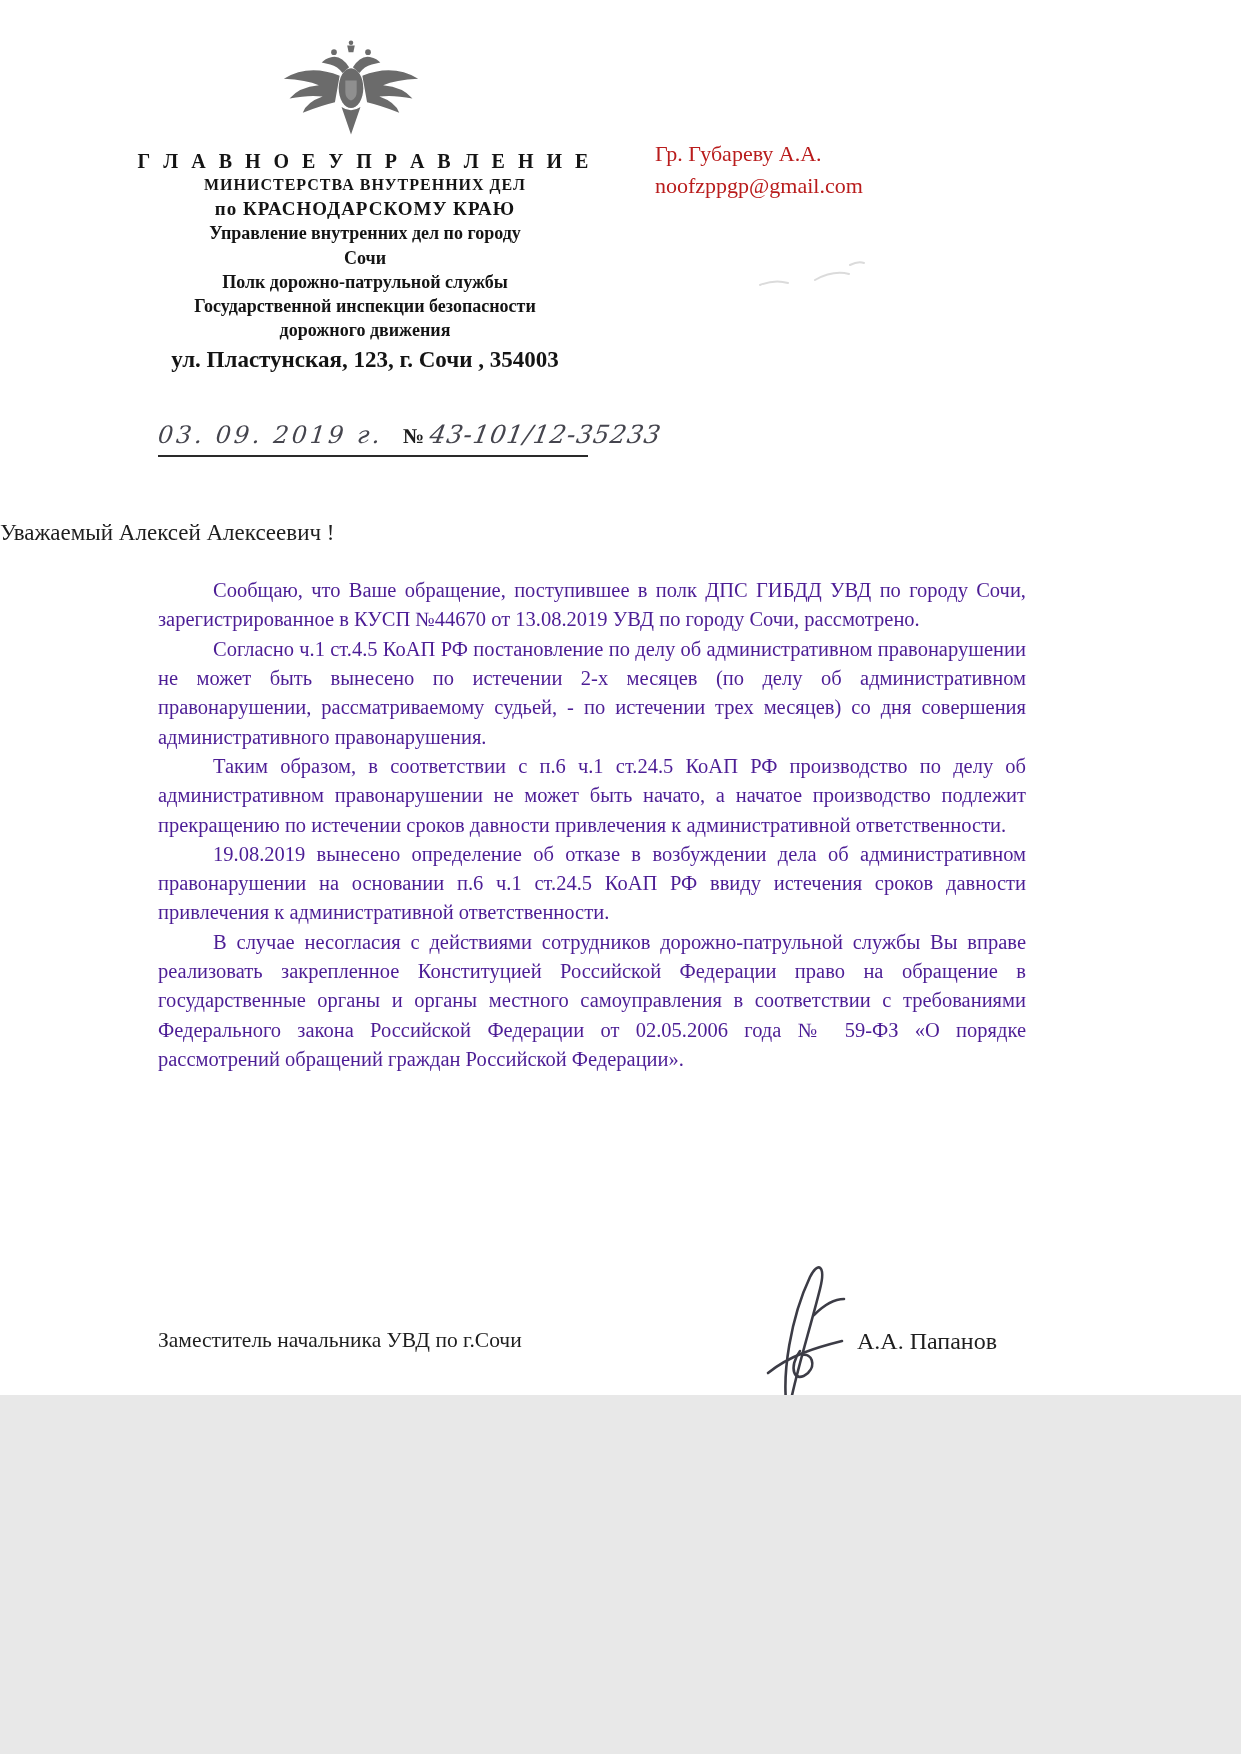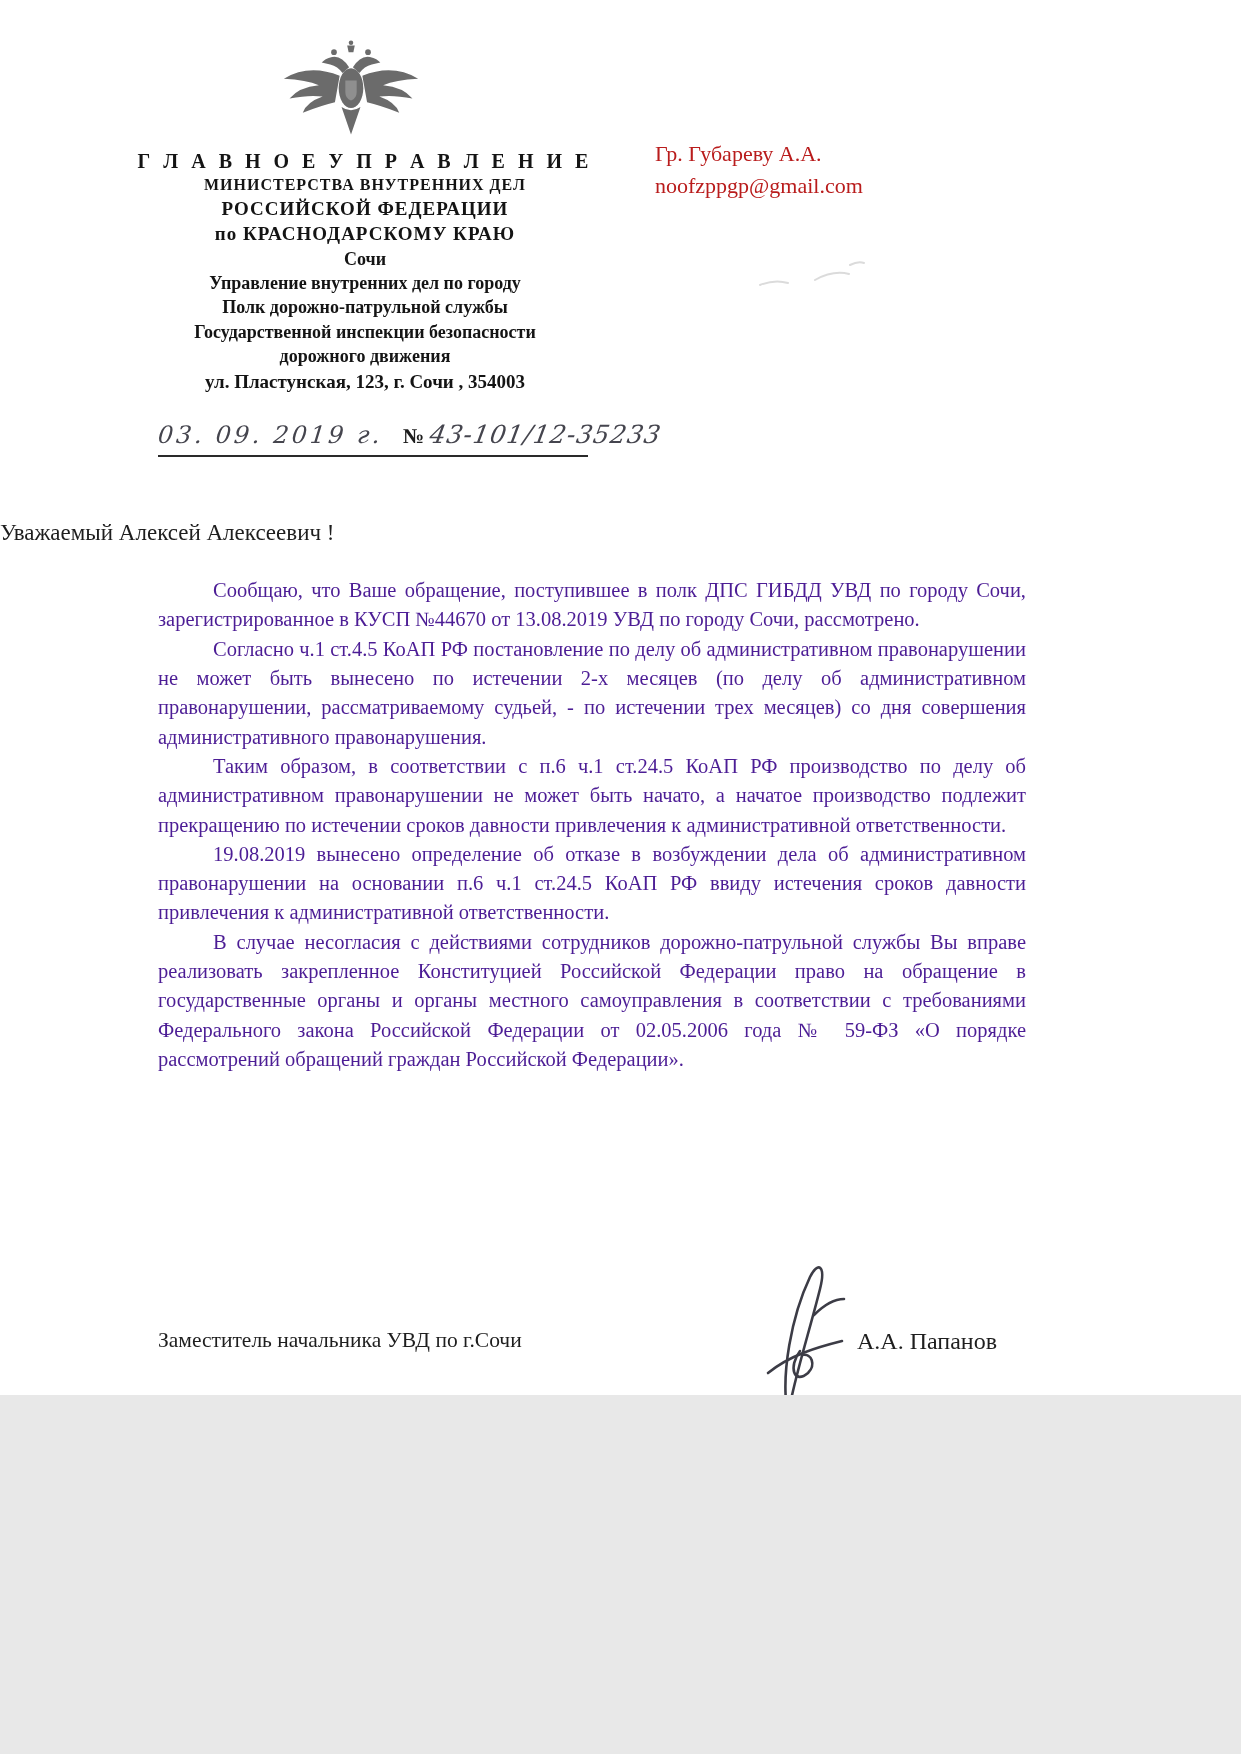--- a/index.html
+++ b/index.html
@@ -38,21 +38,21 @@
     font-weight: bold;
     color: #141414;
   }
   .org-line { margin: 0; }
   .org-line-0 { font-size: 20px; letter-spacing: 4px; line-height: 1.3; }
   .org-line-1 { font-size: 16px; letter-spacing: 1px; line-height: 1.35; }
   .org-line-2 { font-size: 19px; letter-spacing: 1px; line-height: 1.35; }
   .org-line-3 { font-size: 19px; letter-spacing: 1px; line-height: 1.35; }
   .org-line-4, .org-line-5 { font-size: 18px; line-height: 1.35; }
   .org-line-6, .org-line-7, .org-line-8 { font-size: 18px; line-height: 1.35; }
-  .org-line-9 { font-size: 19px; line-height: 1.5; }
+  .org-line-9 { font-size: 23px; line-height: 1.5; }
 
   
   .recipient {
     position: absolute;
     left: 655px;
     top: 138px;
     font-size: 22px;
     line-height: 1.45;
     color: #b91c1c;
   }
@@ -172,24 +172,23 @@
         <path d="M92,40 Q124,27 151,43 Q127,44 114,50 Q135,52 145,64 Q124,60 110,62 Q127,68 131,79 Q110,71 97,68 Z"></path>
         <path d="M70,73 L80,102 L90,73 Q80,80 70,73 Z"></path>
         <path d="M74,45 h12 v12 q0,7 -6,9 q-6,-2 -6,-9 z" fill="#8f8f8f"></path>
       </g>
     </svg>
   </div>
 
   <div class="org-block">
     <div class="org-line org-line-0">Г Л А В Н О Е   У П Р А В Л Е Н И Е</div>
     <div class="org-line org-line-1">МИНИСТЕРСТВА  ВНУТРЕННИХ  ДЕЛ</div>
-    <div class="org-line org-line-2">РОССИЙСКОЙ  ФЕДЕРАЦИИ</div>
     <div class="org-line org-line-3">по  КРАСНОДАРСКОМУ  КРАЮ</div>
+    <div class="org-line org-line-4">Управление внутренних дел по городу</div>
     <div class="org-line org-line-5">Сочи</div>
-    <div class="org-line org-line-4">Управление внутренних дел по городу</div>
     <div class="org-line org-line-6">Полк дорожно-патрульной службы</div>
     <div class="org-line org-line-7">Государственной инспекции безопасности</div>
     <div class="org-line org-line-8">дорожного движения</div>
     <div class="org-line org-line-9">ул. Пластунская,  123,  г. Сочи , 354003</div>
   </div>
 
   <div class="recipient">
     <div>Гр. Губареву А.А.</div>
     <div>noofzppgp@gmail.com</div>
   </div>

